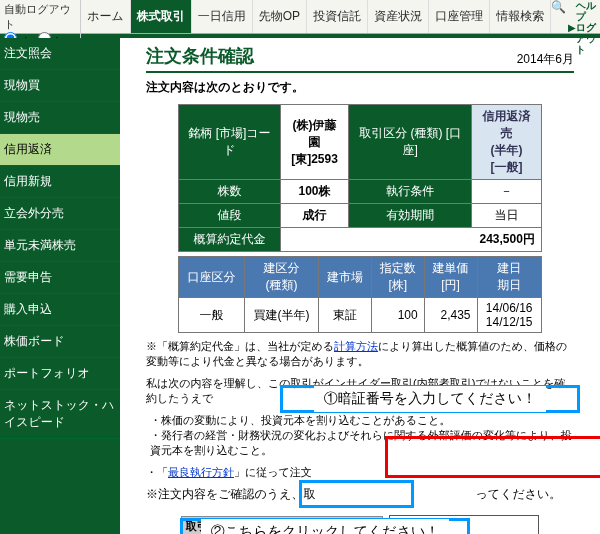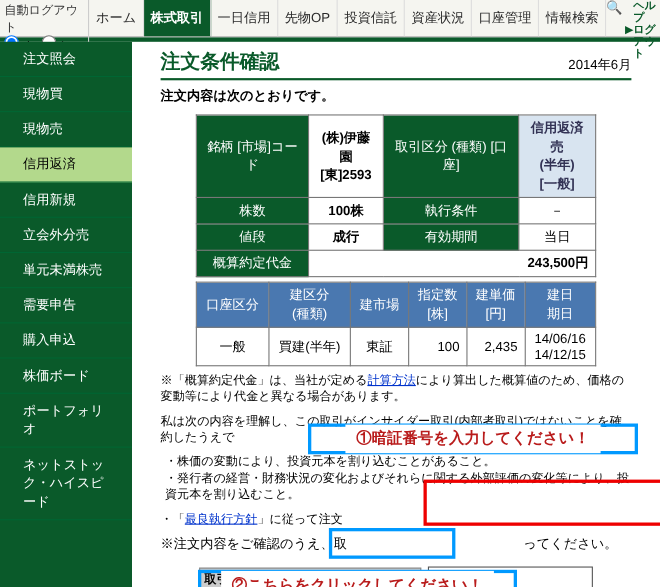--- a/index.html
+++ b/index.html
@@ -10,40 +10,40 @@
 .logout-box .radios { display: flex; gap: 4px; align-items: center; }
 .tabs { display: flex; flex: 1; }
 .tab { padding: 8px 6px; font-size: 12px; color: #2a2a2a; border-right: 1px solid #ddd; cursor: pointer; white-space: nowrap; }
 .tab.active { background: #0a5a2a; color: #fff; font-weight: bold; }
 .search-ico { width: 18px; display:flex; align-items:center; justify-content:center; }
 .help { width: 44px; font-size: 10px; line-height: 1.1; color: #0a5a2a; display:flex; align-items:center; padding-left:2px; }
 .help b { color: #0a5a2a; }
 .accent { height: 4px; background: #0a5a2a; }
 .body { display: flex; height: calc(534px - 38px); }
 .sidebar { width: 120px; background: #0a5a2a; color: #fff; }
-.side-item { padding: 7px 21px; border-bottom: 1px solid #063; font-size: 12px; cursor: pointer; }
+.side-item { padding: 7px 4px; border-bottom: 1px solid #063; font-size: 12px; cursor: pointer; }
 .side-item.active { background: #b3d98c; color: #000; }
 .main { flex: 1; padding: 6px 26px; position: relative; overflow: hidden; }
 .page-head { display: flex; justify-content: space-between; align-items: flex-end; border-bottom: 2px solid #0a5a2a; padding-bottom: 3px; margin-bottom: 6px; }
 h2 { color: #0a5a2a; font-size: 18px; }
 .date { font-size: 12px; }
 .sub { font-size: 12px; margin-bottom: 8px; font-weight: bold; }
 table.order { border-collapse: collapse; width: 85%; margin: 0 auto 4px auto; }
 table.order th, table.order td { border: 1px solid #777; padding: 3px 6px; text-align: center; font-size: 12px; }
 table.order th { background: #0a5a2a; color: #fff; font-weight: normal; }
 th.blue { background: #4a78b0 !important; color: #fff; }
 td.blue-strong { color: #335; font-weight: bold; background: #d8e4f0; }
 .note { font-size: 11px; margin: 6px 0; line-height: 1.4; }
 .note a { color: #0033cc; text-decoration: underline; }
 ul.bullets { list-style: none; margin: 4px 0 6px 4px; font-size: 11px; line-height: 1.4; }
 ul.bullets li::before { content: "・"; }
 .prompt { font-size: 12px; margin-top: 6px; }
 .callout-red { border: 3px solid #e00; position: absolute; pointer-events: none; }
 .callout-blue { border: 3px solid #09f; position: absolute; pointer-events: none; }
-.blue-text { color: #b91c1c; font-weight: bold; font-size: 14px; background: #fff; padding: 4px 10px; }
+.blue-text { color: #000000; font-weight: normal; font-size: 14px; background: #fff; padding: 4px 10px; }
 .pw-row { display: flex; align-items: center; justify-content: center; gap: 6px; margin: 12px 0 6px 0; }
 .pw-label-box { background: #ccc; border: 1px solid #888; padding: 2px 4px; display:flex; flex-direction:row; align-items:center; font-size:11px; }
 .pw-label-box .kb { color: #0033cc; text-decoration: underline; font-size:10px; }
 input.pw { width: 150px; height: 22px; border: 1px solid #555; }
 .kb-icon { font-size: 10px; }
 </style>
 </head>
 <body>
 
 <div class="topbar">

